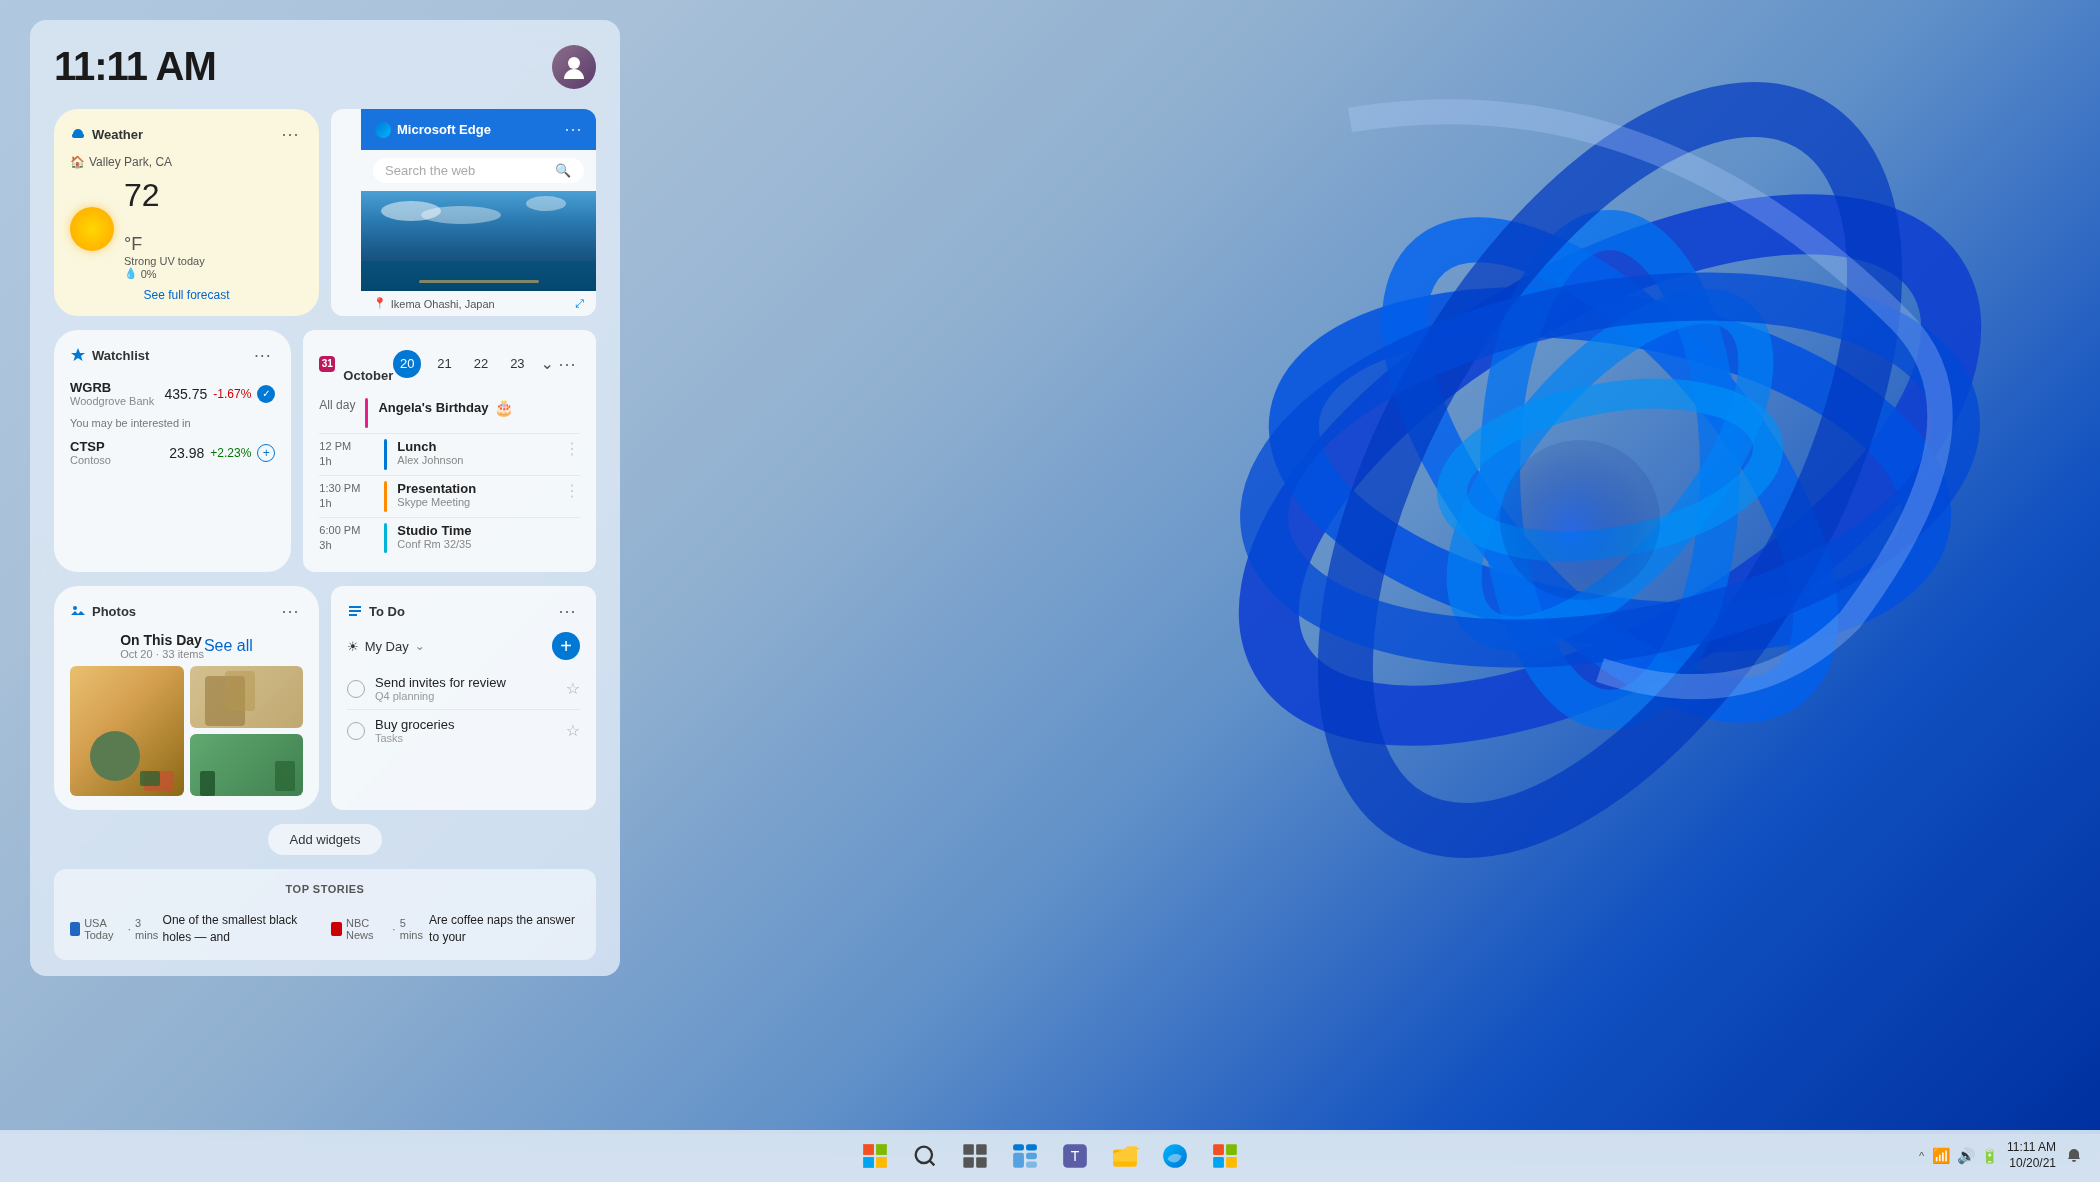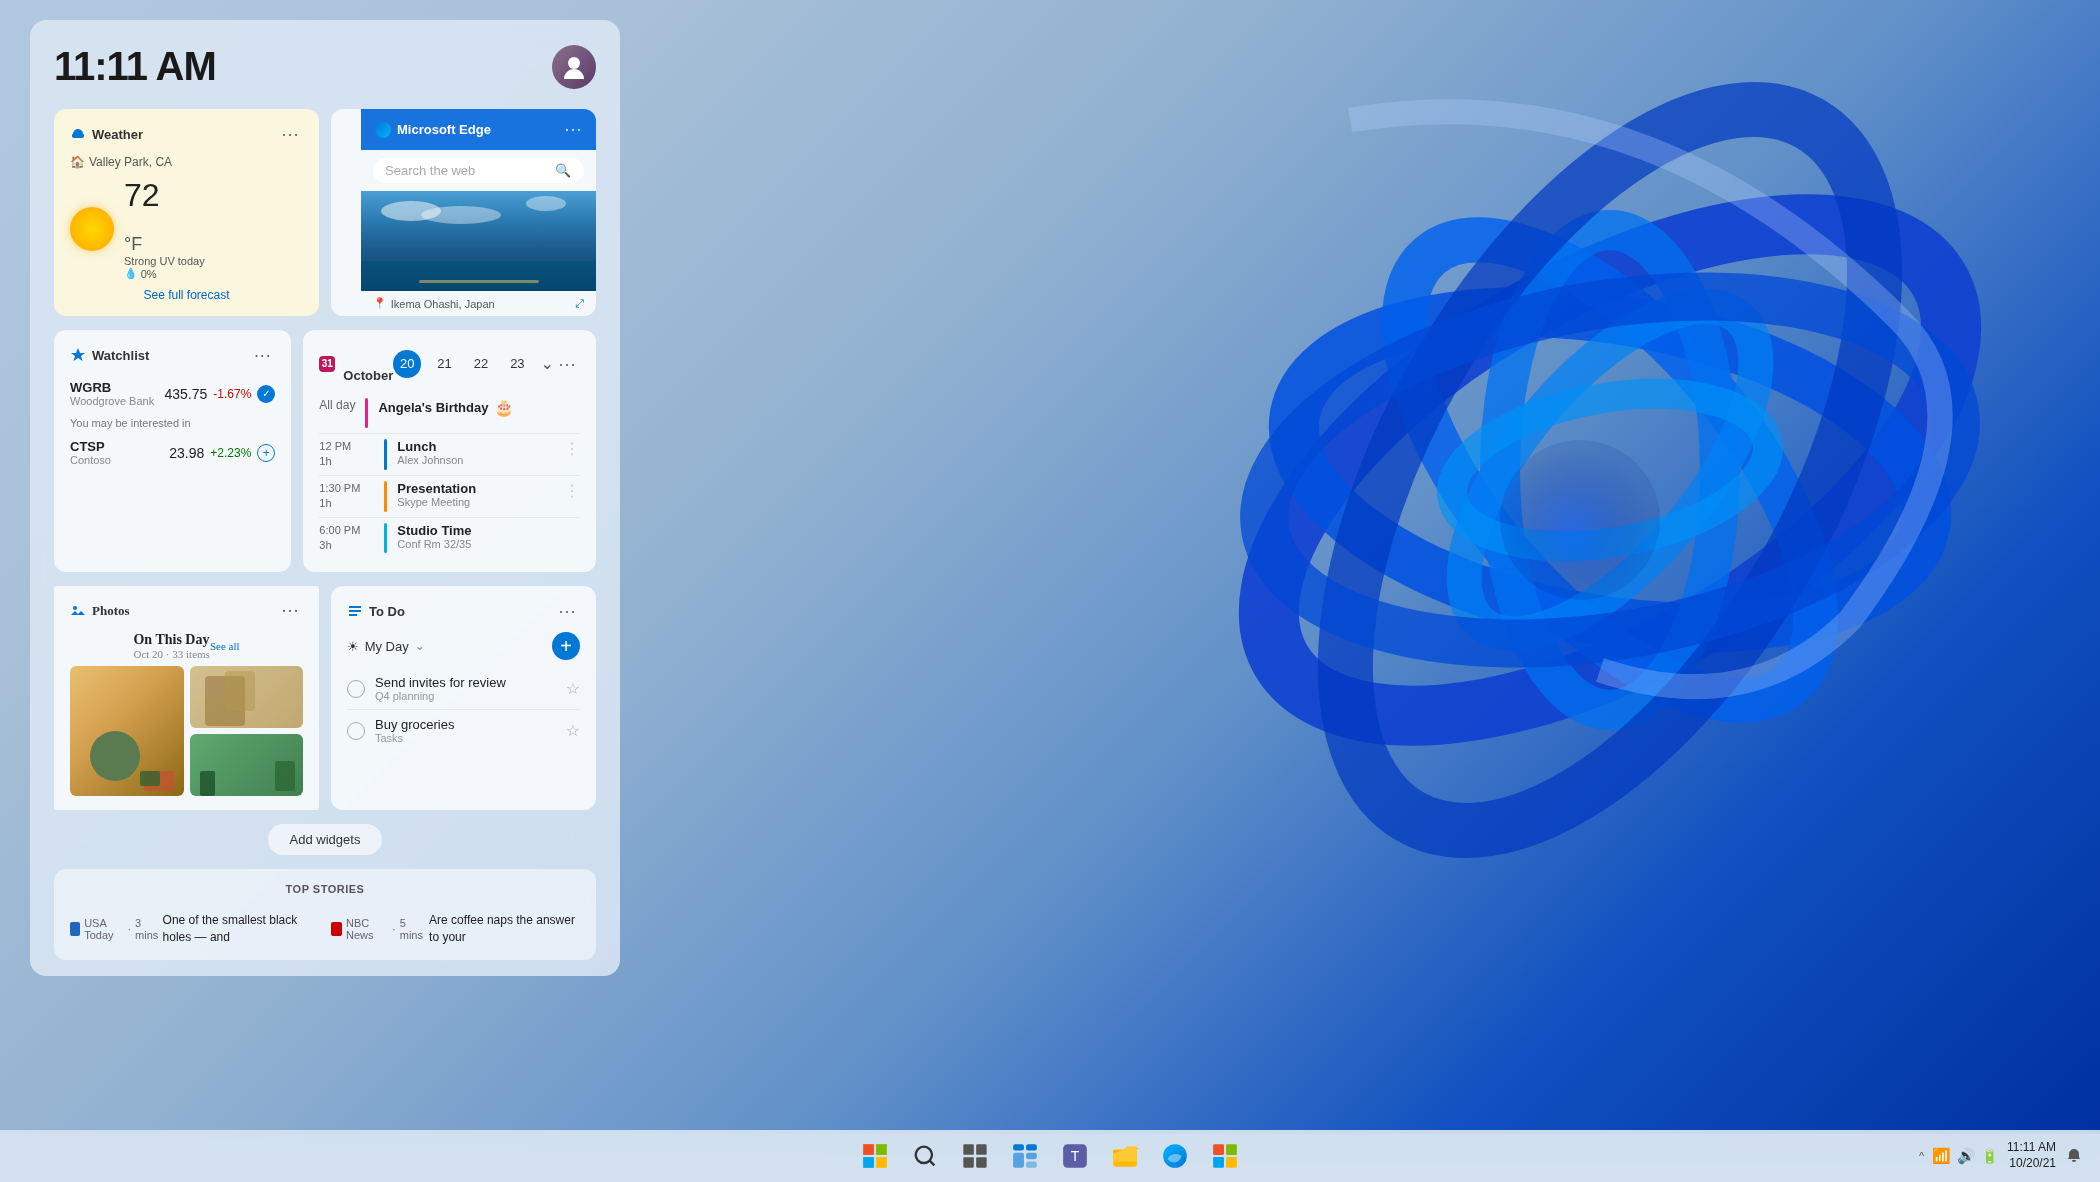--- a/index.html
+++ b/index.html
@@ -79,21 +79,21 @@
     }
 
     .widgets-grid-top {
       display: grid;
       grid-template-columns: 1fr 1fr;
       gap: 12px;
     }
 
     .widget-card {
       background: rgba(255,255,255,0.75);
-      border-radius: 12px;
+      border-radius: 24px;
       padding: 14px 16px;
       position: relative;
     }
 
     .widget-card.yellow-bg {
       background: rgba(255, 248, 220, 0.9);
     }
 
     .widget-header {
       display: flex;
@@ -419,23 +419,22 @@
 
     .event-birthday {
       display: flex;
       align-items: center;
       gap: 6px;
     }
 
     
     .photos-widget {
       background: rgba(255,255,255,0.75);
-      border-radius: 3px;
+      border-radius: 24px;
       padding: 14px 16px;
-      font-family: Liberation Serif, serif;
     }
 
     .photos-header-row {
       display: flex;
       justify-content: center;
       align-items: center;
       margin-bottom: 6px;
     }
 
     .photos-title-text {
@@ -443,21 +442,21 @@
       font-weight: 600;
       color: #222;
     }
 
     .photos-subtitle {
       font-size: 11px;
       color: #888;
     }
 
     .photos-see-all {
-      font-size: 11px;
+      font-size: 16px;
       color: #0066cc;
       cursor: pointer;
     }
 
     .photos-grid {
       display: grid;
       grid-template-columns: 1fr 1fr;
       gap: 6px;
       height: 130px;
     }

